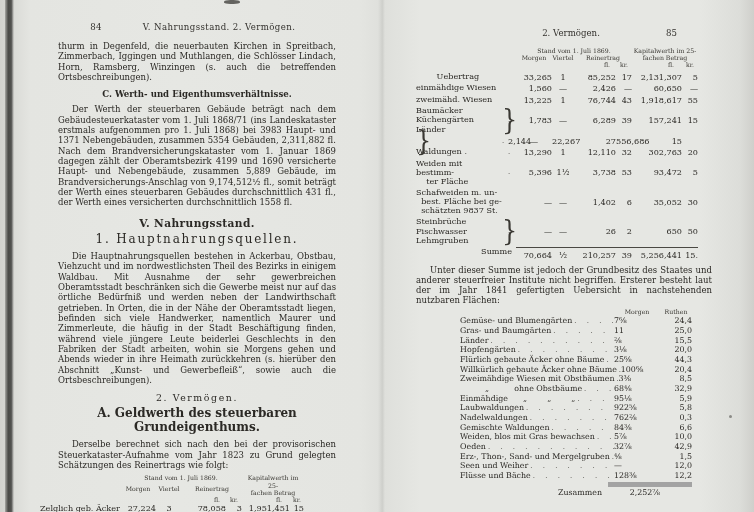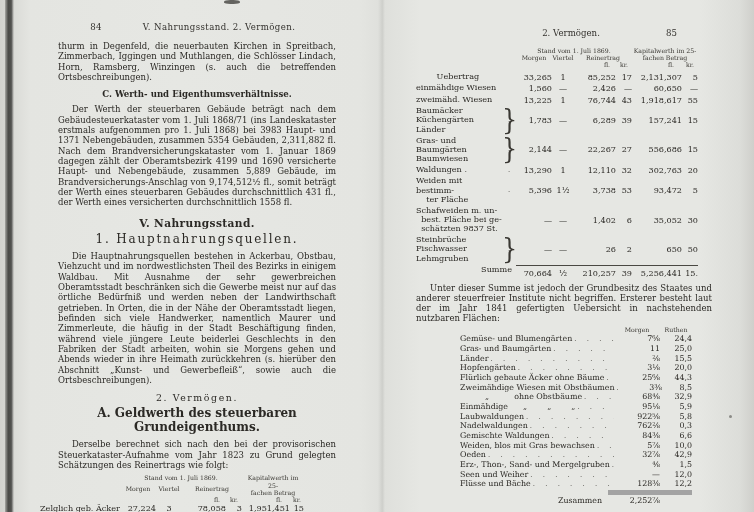--- a/index.html
+++ b/index.html
@@ -67,21 +67,21 @@
 
   
   .t3{margin:3px 0 0 44px;width:232px;font-size:7.9px;}
   .t3head{display:flex;justify-content:flex-end;font-size:6.2px;color:#36342f;margin-bottom:1px;}
   .t3head .hm{width:46px;text-align:center;}
   .t3head .hr{width:32px;text-align:center;}
   .t3row{display:flex;align-items:baseline;line-height:8.65px;}
   .t3row .lbl{white-space:pre;}
   .t3row .dots{flex:1;overflow:hidden;white-space:nowrap;font-size:7px;letter-spacing:4px;color:#4a4843;padding:0 2px;}
   .t3row .dots::after{content:". . . . . . . . . . . . . . . . . . . . . .";}
-  .t3row .m{width:46px;text-align:right;}
+  .t3row .m{width:46px;}
   .t3row .r{width:32px;text-align:right;}
   .t3total{display:flex;align-items:baseline;margin-top:1px;line-height:9px;}
   .t3total .sp{flex:1;}
   .t3total .lbl{padding-right:6px;}
   .t3total .tnums{display:flex;border-top:5px solid #a3a3a3;padding-top:1.5px;}
   .t3total .m{width:52px;text-align:right;}
   .t3total .r{width:32px;text-align:right;margin-top:40px;}
 
   .para-r{font-size:8.5px;line-height:10.2px;text-align:justify;margin:5px 0 2px 0;}
 </style>
@@ -209,23 +209,20 @@
           <span class="brace">}</span>
           <span class="dotsc">. .</span>
           <span class="num">1,783</span>
           <span class="ctr">—</span>
           <span class="num">6,289</span>
           <span class="num">39</span>
           <span class="num">157,241</span>
           <span class="num">15</span>
         </div>
           <div class="t2row">
-          <span class="lbl">Gras- und
-Baumgärten
-Baumwiesen</span>
           <span class="brace">}</span>
           <span class="dotsc">. .</span>
           <span class="num">2,144</span>
           <span class="ctr">—</span>
           <span class="num">22,267</span>
           <span class="num">27</span>
           <span class="num">556,686</span>
           <span class="num">15</span>
         </div>
           <div class="t2row">
@@ -322,20 +319,26 @@
           <span class="m">3¹⁄₈</span>
           <span class="r">20,0</span>
         </div>
           <div class="t3row">
           <span class="lbl">Flürlich gebaute Äcker ohne Bäume</span>
           <span class="dots"></span>
           <span class="m">25⁶⁄₈</span>
           <span class="r">44,3</span>
         </div>
           <div class="t3row">
+          <span class="lbl">Willkürlich gebaute Äcker ohne Bäume</span>
+          <span class="dots"></span>
+          <span class="m">100⁶⁄₈</span>
+          <span class="r">20,4</span>
+        </div>
+          <div class="t3row">
           <span class="lbl">Zweimähdige Wiesen mit Obstbäumen</span>
           <span class="dots"></span>
           <span class="m">3³⁄₈</span>
           <span class="r">8,5</span>
         </div>
           <div class="t3row">
           <span class="lbl">          „          ohne Obstbäume</span>
           <span class="dots"></span>
           <span class="m">68⁴⁄₈</span>
           <span class="r">32,9</span>

